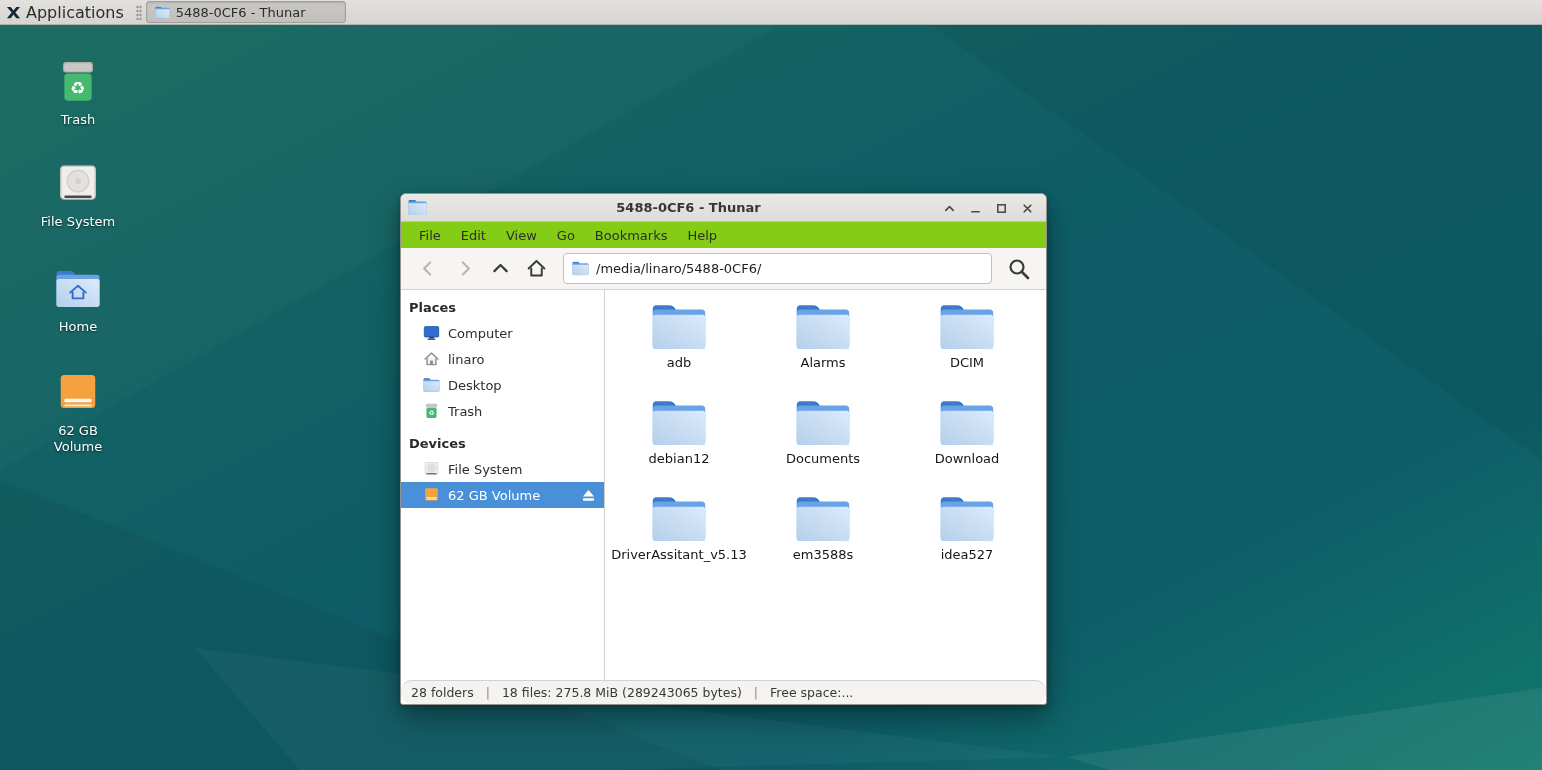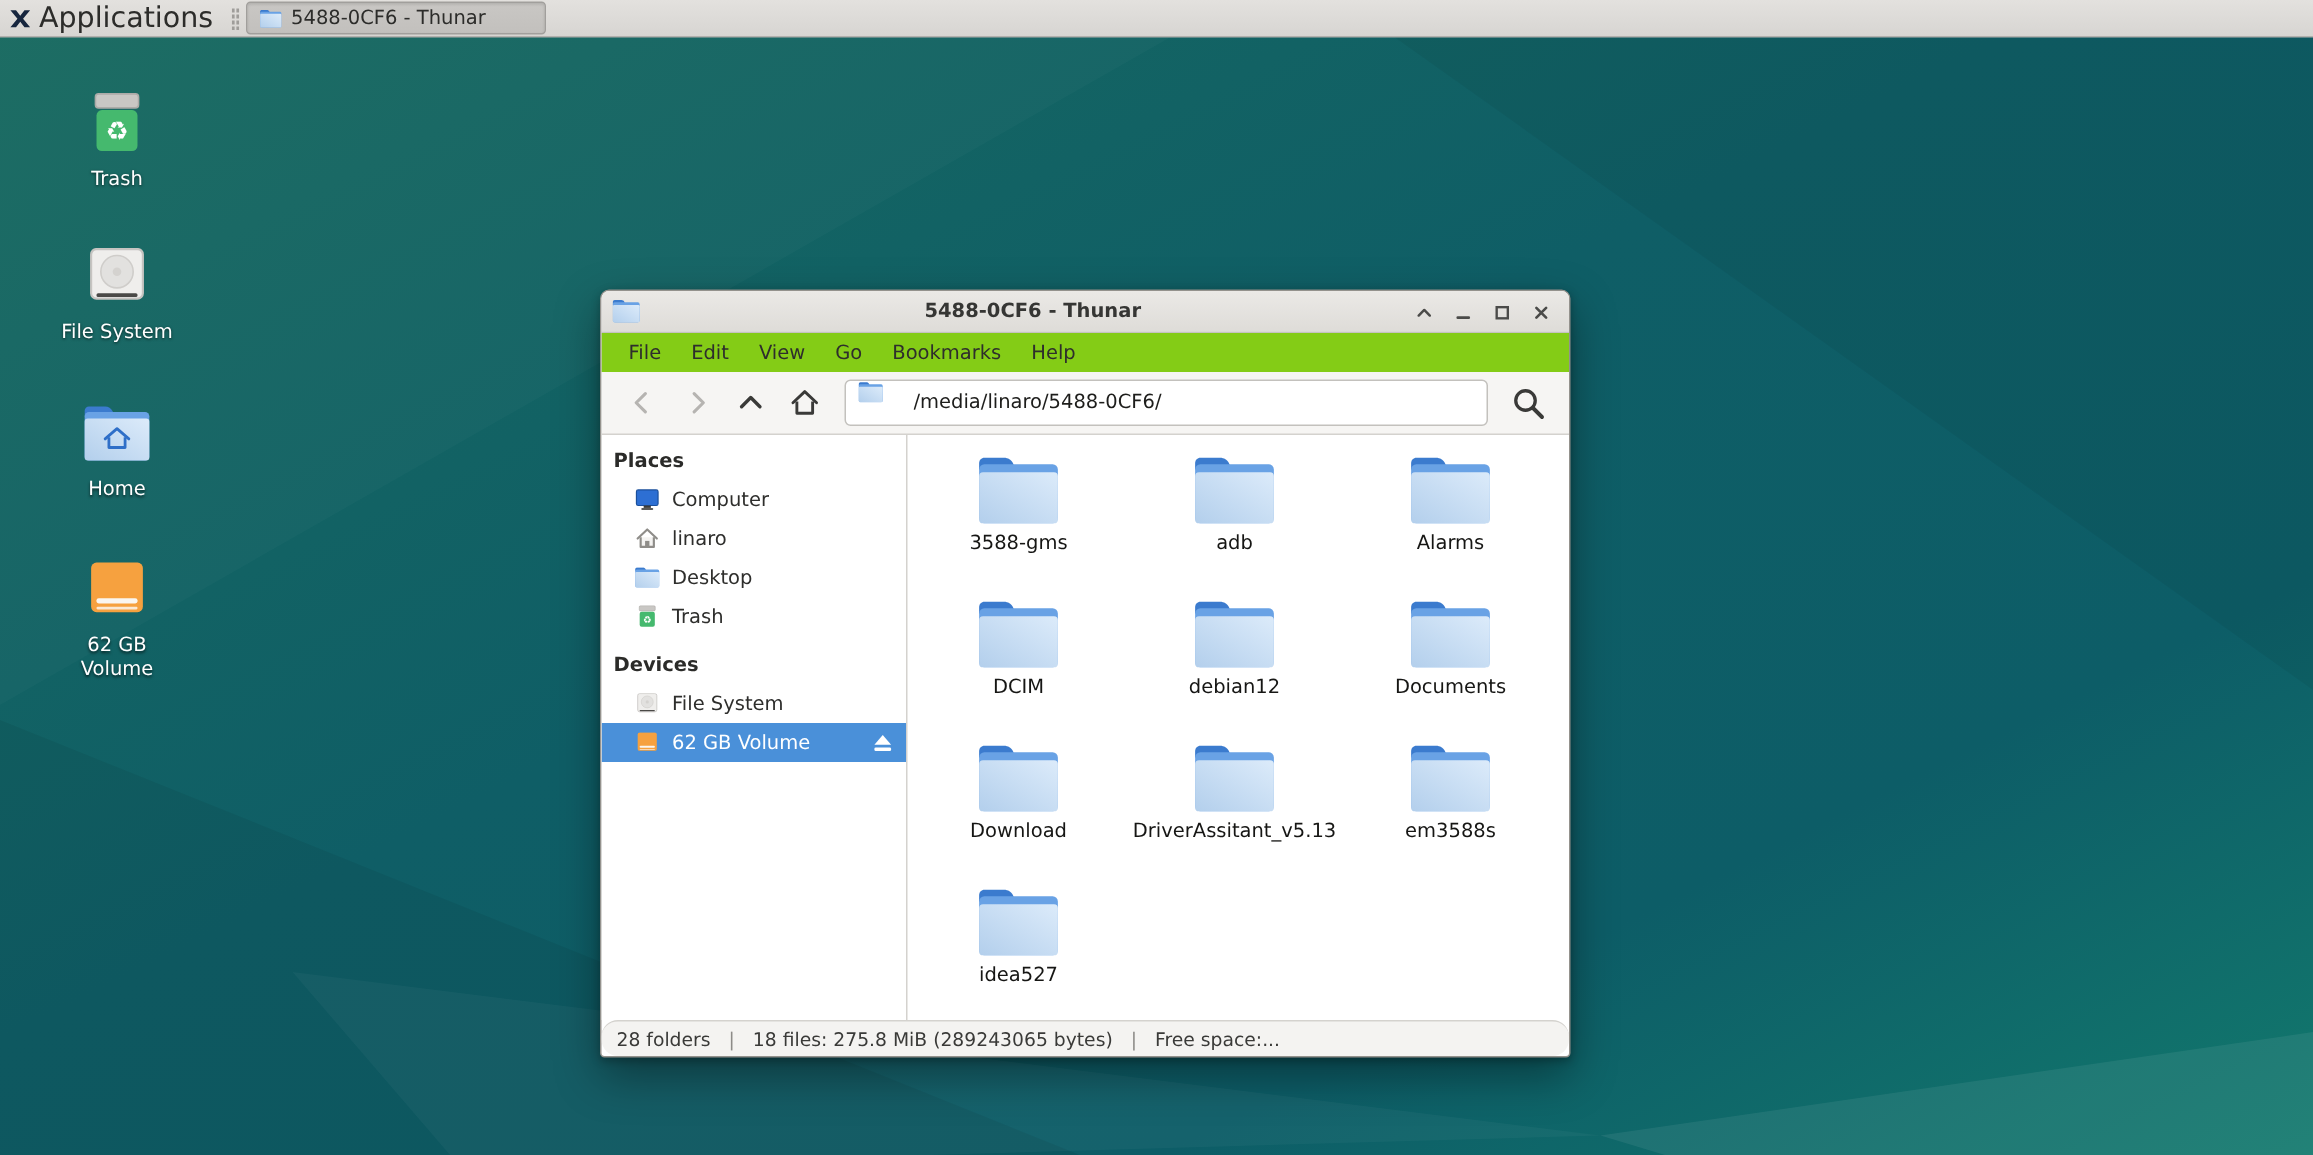--- a/index.html
+++ b/index.html
@@ -5,21 +5,21 @@
   * { margin:0; padding:0; box-sizing:border-box; }
   html,body { width:1542px; height:770px; overflow:hidden; font-family:"DejaVu Sans","Liberation Sans",sans-serif; }
   body { position:relative; background:#0f5f63; cursor:default; }
 
   
   .wallpaper { position:absolute; left:0; top:0; z-index:0; }
 
   
   .panel { position:absolute; left:0; top:0; width:1542px; height:25px; background:linear-gradient(#e3e1de,#d7d5d2);
            border-bottom:1px solid #b2b0ad; z-index:50; display:flex; align-items:center; }
-  .apps-btn { display:flex; align-items:center; gap:5px; height:25px; padding:0 8px 0 6px; font-size:19px; color:#2c2c2a; }
+  .apps-btn { display:flex; align-items:center; gap:5px; height:25px; padding:0 8px 0 6px; font-size:16px; color:#2c2c2a; }
   .apps-btn svg { width:15px; height:15px; }
   .panel-grip { width:6px; height:15px; margin:0 4px;
                 background-image:radial-gradient(#9f9d9a 1px, transparent 1.2px); background-size:3px 4px; }
   .task-btn { display:flex; align-items:center; gap:6px; height:22px; width:200px; padding:0 8px;
               background:linear-gradient(#c9c7c4,#c2c0bd); border:1px solid #a19f9c; border-radius:3px;
               font-size:13px; color:#2c2c2a; box-shadow:inset 0 1px 2px rgba(0,0,0,.12); overflow:hidden; white-space:nowrap; }
   .task-btn svg { width:15px; height:13px; flex:none; }
 
   
   .dicon { position:absolute; left:36px; width:84px; display:flex; flex-direction:column; align-items:center; z-index:2; }
@@ -43,21 +43,21 @@
   .menubar { height:26px; flex:none; background:#84cc16; display:flex; align-items:center; padding-left:8px; }
   .menu-item { font-size:13px; color:#2e2e2c; padding:3px 10px; }
 
   .toolbar { height:42px; flex:none; background:#f6f5f3; border-bottom:1px solid #d4d2ce;
              display:flex; align-items:center; padding:0 10px 0 12px; gap:6px; }
   .tool-btn { width:30px; height:30px; display:flex; align-items:center; justify-content:center; border-radius:3px; }
   .tool-btn svg { width:21px; height:21px; }
   .tool-btn.disabled { color:#b6b4b1; }
   .tool-btn.enabled { color:#3a3a38; }
   .pathentry { flex:1; height:31px; margin-left:6px; background:#fff; border:1px solid #c3c1bd; border-radius:4px;
-               display:flex; padding:0 8px; gap:20px; }
+               display:flex; align-items:center; padding:0 8px; gap:7px; }
   .pathentry svg { width:17px; height:15px; flex:none; }
   .pathentry input { border:none; outline:none; background:transparent; font-family:inherit;
                      font-size:13px; color:#1d1d1b; width:100%; }
   .search-btn { width:34px; height:32px; display:flex; align-items:center; justify-content:center; margin-left:4px; }
   .search-btn svg { width:24px; height:24px; }
 
   .content { flex:1; display:flex; min-height:0; background:#fff; }
   .sidebar { width:204px; flex:none; border-right:1px solid #d4d2ce; padding-top:6px; overflow:hidden; }
   .side-header { font-size:13px; font-weight:bold; color:#2b2b29; padding:4px 8px 5px 8px; }
   .side-row { height:26px; display:flex; align-items:center; gap:8px; padding-left:22px; font-size:13px; color:#2e2e2c; }
@@ -328,26 +328,20 @@
             </svg>
         </span>
       </div>
     </div>
 
     <div class="files">
       <div class="cell">
         <svg viewBox="0 0 64 52">
             <use href="#sym-folder"></use>
           </svg>
-        <div class="fname">3588-gms</div>
-      </div>
-      <div class="cell">
-        <svg viewBox="0 0 64 52">
-            <use href="#sym-folder"></use>
-          </svg>
         <div class="fname">adb</div>
       </div>
       <div class="cell">
         <svg viewBox="0 0 64 52">
             <use href="#sym-folder"></use>
           </svg>
         <div class="fname">Alarms</div>
       </div>
       <div class="cell">
         <svg viewBox="0 0 64 52">

